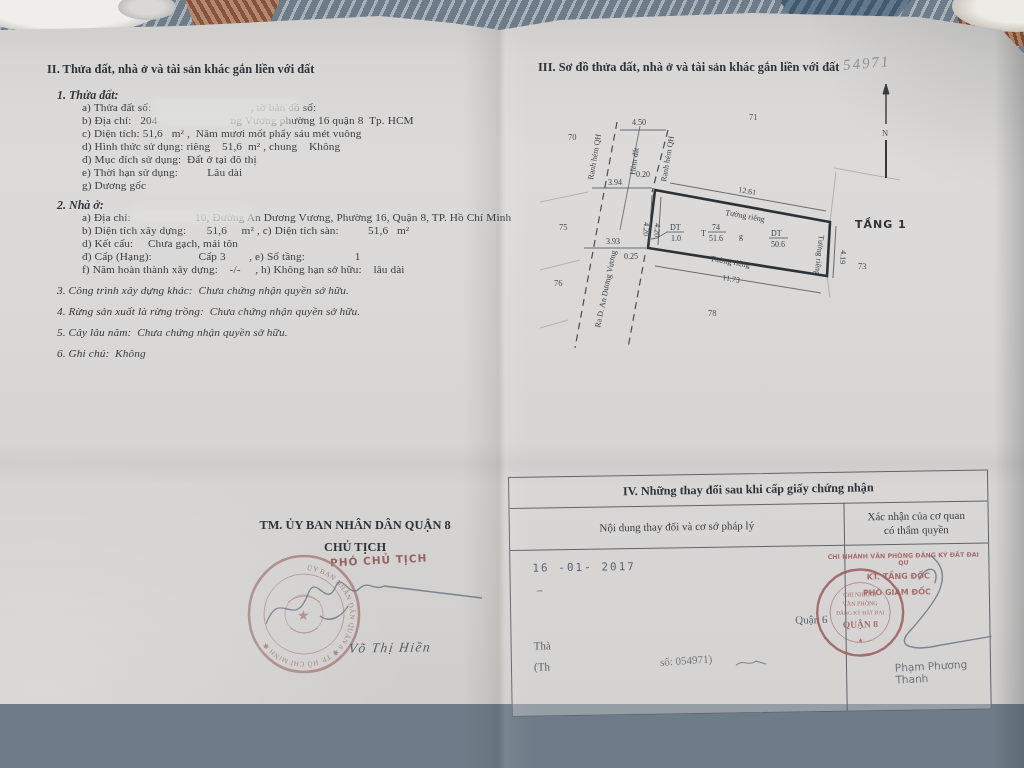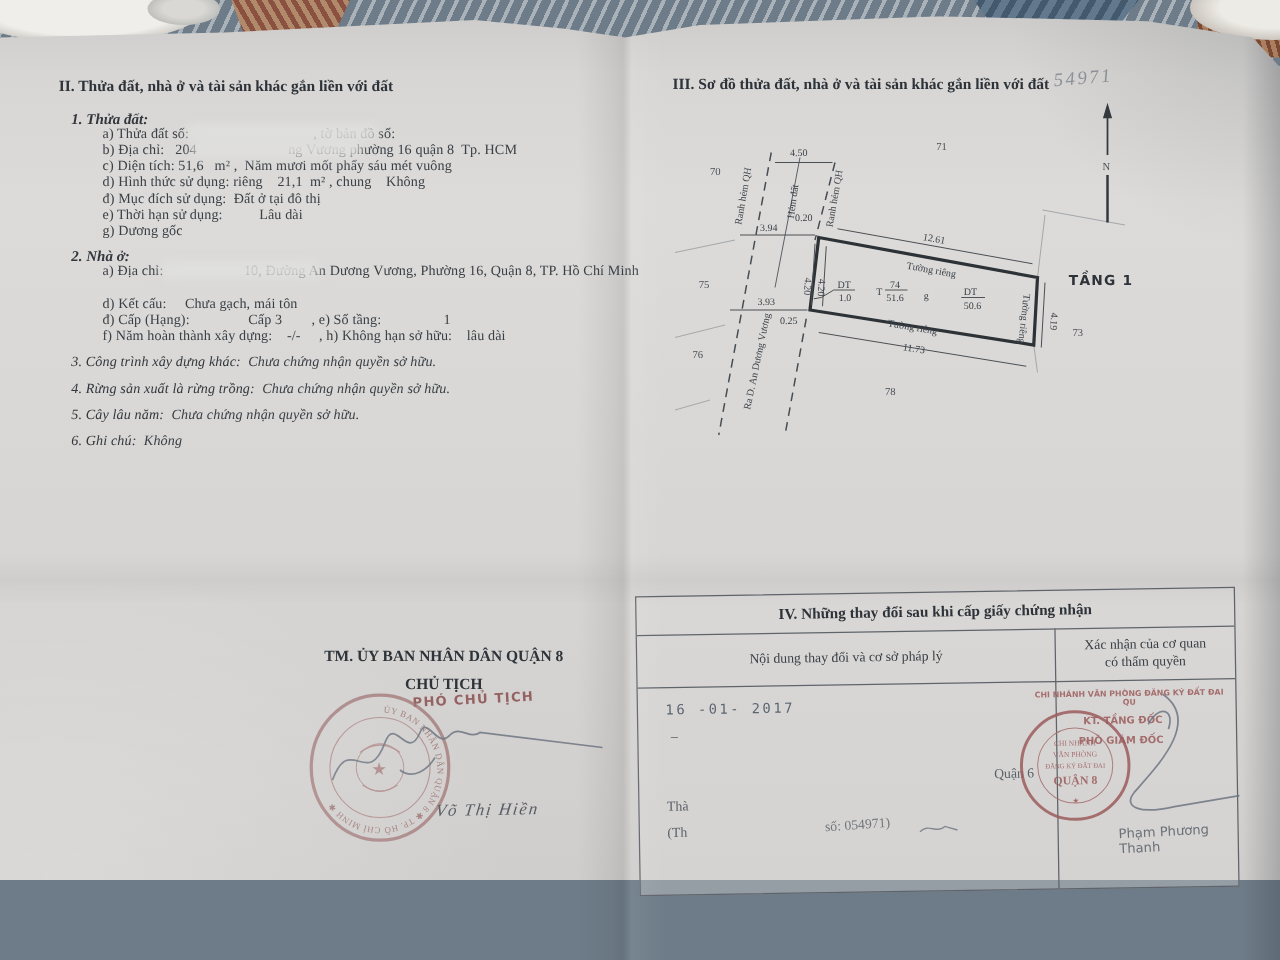--- a/index.html
+++ b/index.html
@@ -87,27 +87,28 @@
   <div class="bg-glass"></div>
   <div class="bg-bowl"></div>
 
   <div class="paper">
 
     <div class="h-main" style="left:47px;top:62px">II. Thửa đất, nhà ở và tài sản khác gắn liền với đất</div>
     <div class="h-sub" style="left:57px;top:88px">1. Thửa đất:</div>
     <div class="ln" style="left:82px;top:101px">a) Thửa đất số:                                  , tờ bản đồ số:</div>
     <div class="ln" style="left:82px;top:114px">b) Địa chỉ:   204                         ng Vương phường 16 quận 8  Tp. HCM</div>
     <div class="ln" style="left:82px;top:127px">c) Diện tích: 51,6   m² ,  Năm mươi mốt phẩy sáu mét vuông</div>
-    <div class="ln" style="left:82px;top:140px">d) Hình thức sử dụng: riêng    21,1  m² , chung    Không</div>
+    <div class="ln" style="left:82px;top:140px">d) Hình thức sử dụng: riêng    51,6  m² , chung    Không</div>
     <div class="ln" style="left:82px;top:153px">đ) Mục đích sử dụng:  Đất ở tại đô thị</div>
     <div class="ln" style="left:82px;top:166px">e) Thời hạn sử dụng:          Lâu dài</div>
     <div class="ln" style="left:82px;top:179px">g) Dương gốc</div>
 
     <div class="h-sub" style="left:57px;top:198px">2. Nhà ở:</div>
     <div class="ln" style="left:82px;top:211px">a) Địa chỉ:                      10, Đường An Dương Vương, Phường 16, Quận 8, TP. Hồ Chí Minh</div>
+    <div class="ln" style="left:82px;top:224px">b) Diện tích xây dựng:       51,6     m² , c) Diện tích sàn:          51,6   m²</div>
     <div class="ln" style="left:82px;top:237px">d) Kết cấu:     Chưa gạch, mái tôn</div>
     <div class="ln" style="left:82px;top:250px">đ) Cấp (Hạng):                Cấp 3        , e) Số tầng:                 1</div>
     <div class="ln" style="left:82px;top:263px">f) Năm hoàn thành xây dựng:    -/-     , h) Không hạn sở hữu:    lâu dài</div>
 
     <div class="ln item" style="left:57px;top:284px"><span class="lab">3. Công trình xây dựng khác:</span><span class="val">  Chưa chứng nhận quyền sở hữu.</span></div>
     <div class="ln item" style="left:57px;top:305px"><span class="lab">4. Rừng sản xuất là rừng trồng:</span><span class="val">  Chưa chứng nhận quyền sở hữu.</span></div>
     <div class="ln item" style="left:57px;top:326px"><span class="lab">5. Cây lâu năm:</span><span class="val">  Chưa chứng nhận quyền sở hữu.</span></div>
     <div class="ln item" style="left:57px;top:347px"><span class="lab">6. Ghi chú:</span><span class="val">  Không</span></div>
 
     <div class="blur-blob" style="left:148px;top:99px;width:155px;height:14px"></div>

